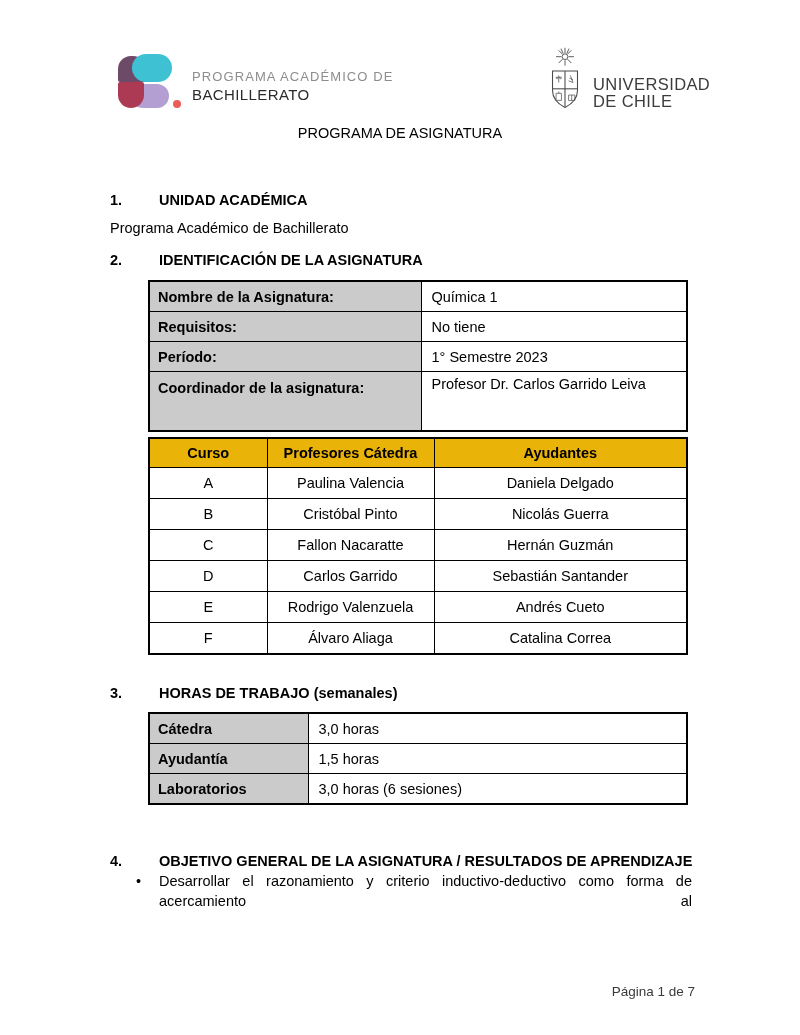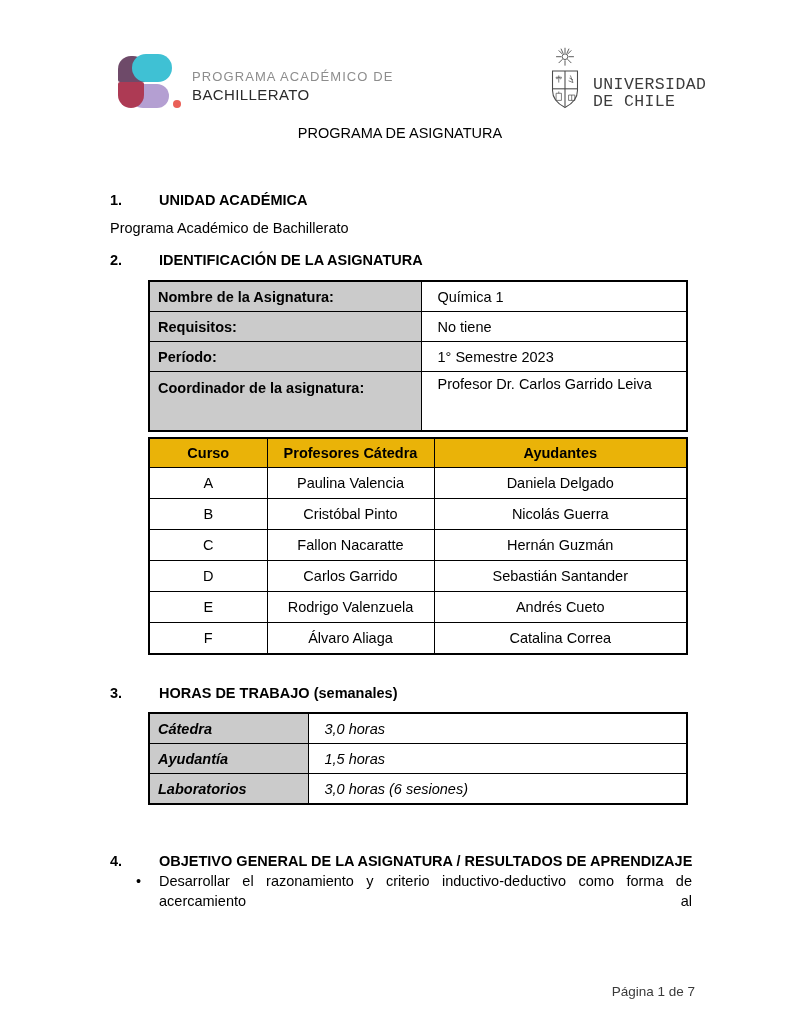--- a/index.html
+++ b/index.html
@@ -14,48 +14,48 @@
   .bmark div{position:absolute;}
   .b-plum{left:0;top:2px;width:28px;height:26px;background:#6e4a69;border-radius:13px 13px 2px 2px;}
   .b-teal{left:14px;top:0;width:40px;height:28px;background:#3fc1d4;border-radius:14px;}
   .b-lav{left:13px;top:30px;width:38px;height:24px;background:#b49fd2;border-radius:12px;}
   .b-crim{left:0;top:28px;width:26px;height:26px;background:#ad3a54;border-radius:2px 2px 13px 13px;}
   .b-dot{left:55px;top:46px;width:8px;height:8px;background:#ea5f57;border-radius:50%;}
   .bach-text{margin-left:10px;padding-top:15px;}
   .bach-tagline{font-size:13px;letter-spacing:1.1px;color:#8d8d8d;white-space:nowrap;}
   .bach-name{font-size:15px;font-weight:normal;color:#2b2b2b;letter-spacing:0.4px;margin-top:2px;white-space:nowrap;}
   .logo-uch{position:absolute;left:543px;top:46px;display:flex;align-items:flex-end;}
-  .uch-text{font-family:Liberation Mono, monospace;font-size:16.5px;color:#3c3c3c;
+  .uch-text{font-family:Liberation Sans, sans-serif;font-size:16.5px;color:#3c3c3c;
     letter-spacing:0.4px;line-height:17px;margin-left:6px;margin-bottom:2px;white-space:nowrap;}
   
   .doc-title{position:absolute;left:0;top:125px;width:800px;text-align:center;
     font-weight:normal;font-size:14.5px;}
   .heading{position:absolute;left:110px;display:flex;font-weight:bold;font-size:14.5px;white-space:nowrap;}
   .heading .num{width:49px;flex:0 0 auto;}
   .bodytext{position:absolute;left:110px;font-size:14.5px;white-space:nowrap;}
   .bullet-item{position:absolute;left:136px;top:871px;width:556px;display:flex;font-size:14.5px;line-height:20px;}
   .bullet-glyph{width:23px;flex:0 0 auto;}
   .bullet-lines{width:533px;}
   .jline{text-align:justify;text-align-last:justify;}
   
   table{position:absolute;left:148px;border-collapse:collapse;table-layout:fixed;
     font-size:14.5px;border:2px solid #000;}
   td,th{border:1px solid #000;padding:0;overflow:hidden;}
   .lbl{background:#cbcbcb;font-weight:bold;text-align:left;padding-left:8px;}
-  .val{padding-left:16px;text-align:left;}
+  .val{padding-left:10px;text-align:left;}
   .t-ident{top:280px;width:538px;}
   .t-ident td{height:29px;}
   .t-ident tr.tall td{height:50px;vertical-align:top;}
   .t-ident tr.tall td.lbl{padding-top:8px;}
   .t-ident tr.tall td.val{padding-top:4px;}
   .t-staff{top:437px;width:538px;text-align:center;}
   .t-staff th{background:#eab308;height:28px;font-size:14.5px;}
   .t-staff td{height:30px;}
   .t-hours{top:712px;width:538px;}
-  .t-hours td{height:29px;font-style:italic;}
+  .t-hours td{height:29px;}
   
   .footer{position:absolute;top:984px;right:105px;font-size:13.5px;color:#3a3a3a;}
   .crest{display:block;}
 </style>
 </head>
 <body>
 
 <div class="page">
 
   <div class="logo-bach">

